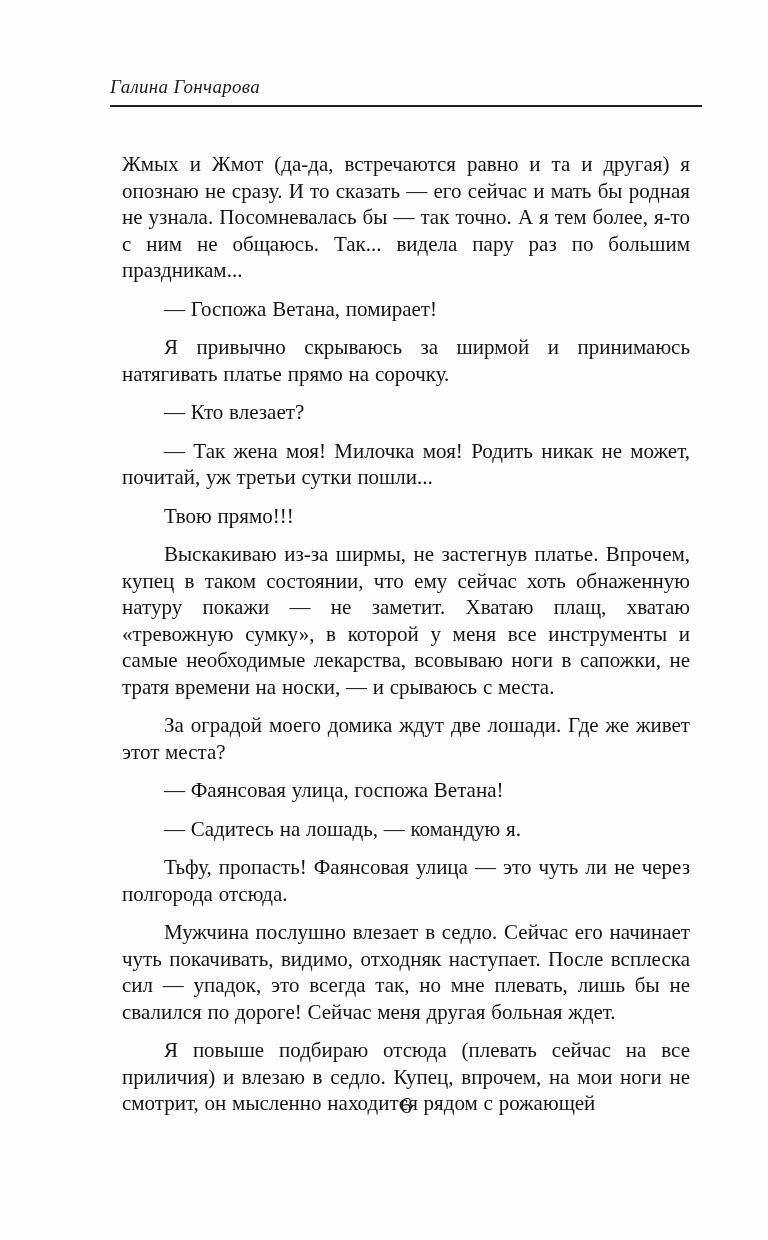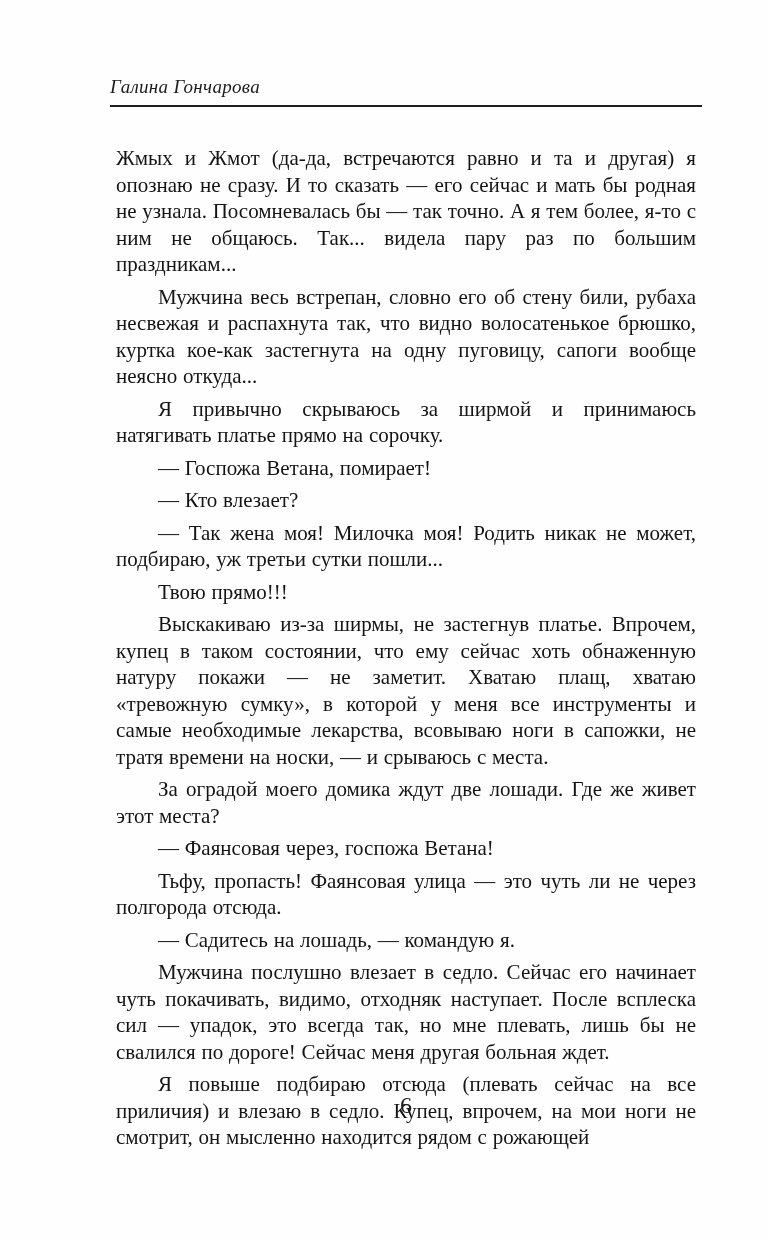--- a/index.html
+++ b/index.html
@@ -45,21 +45,21 @@
     right: 66px;
     top: 139px;
     text-align: justify;
     font-size: 21px;
     line-height: 26.5px;
     hyphens: auto;
     -webkit-hyphens: auto;
     word-spacing: 0.5px;
   }
   .para {
-    margin: 6px;
+    margin: 12px;
     text-indent: 42px;
   }
   .para.no-indent {
     text-indent: 0;
   }
   .page-number {
     position: absolute;
     left: 110px;
     right: 66px;
     top: 1092px;
@@ -73,30 +73,29 @@
 
 <div class="page">
 
   <header class="running-header">
     <span class="author">Галина Гончарова</span>
     <div class="rule"></div>
   </header>
 
   <main class="body-text" lang="ru">
     <p class="para no-indent">Жмых и Жмот (да-да, встречаются равно и та и другая) я опознаю не сразу. И то сказать — его сейчас и мать бы родная не узнала. Посомневалась бы — так точно. А я тем более, я-то с ним не общаюсь. Так... видела пару раз по большим праздникам...</p>
-    <p class="para">Мужчина весь встрепан, словно его об стену били, рубаха несвежая и распахнута так, что видно волосатенькое брюшко, куртка кое-как застегнута на одну пуговицу, сапоги вообще неясно откуда...</p>
+    <p class="para">— Госпожа Ветана, помирает!</p>
     <p class="para">Я привычно скрываюсь за ширмой и принимаюсь натягивать платье прямо на сорочку.</p>
-    <p class="para">— Госпожа Ветана, помирает!</p>
     <p class="para">— Кто влезает?</p>
-    <p class="para">— Так жена моя! Милочка моя! Родить никак не может, подбираю, уж третьи сутки пошли...</p>
+    <p class="para">— Так жена моя! Милочка моя! Родить никак не может, почитай, уж третьи сутки пошли...</p>
     <p class="para">Твою прямо!!!</p>
     <p class="para">Выскакиваю из-за ширмы, не застегнув платье. Впрочем, купец в таком состоянии, что ему сейчас хоть обнаженную натуру покажи — не заметит. Хватаю плащ, хватаю «тревожную сумку», в которой у меня все инструменты и самые необходимые лекарства, всовываю ноги в сапожки, не тратя времени на носки, — и срываюсь с места.</p>
     <p class="para">За оградой моего домика ждут две лошади. Где же живет этот места?</p>
-    <p class="para">— Фаянсовая через, госпожа Ветана!</p>
+    <p class="para">— Фаянсовая улица, госпожа Ветана!</p>
+    <p class="para">— Садитесь на лошадь, — командую я.</p>
     <p class="para">Тьфу, пропасть! Фаянсовая улица — это чуть ли не через полгорода отсюда.</p>
-    <p class="para">— Садитесь на лошадь, — командую я.</p>
     <p class="para">Мужчина послушно влезает в седло. Сейчас его начинает чуть покачивать, видимо, отходняк наступает. После всплеска сил — упадок, это всегда так, но мне плевать, лишь бы не свалился по дороге! Сейчас меня другая больная ждет.</p>
     <p class="para">Я повыше подбираю отсюда (плевать сейчас на все приличия) и влезаю в седло. Купец, впрочем, на мои ноги не смотрит, он мысленно находится рядом с рожающей</p>
   </main>
 
   <footer class="page-number">6</footer>
 
 </div>
 
 </body></html>

